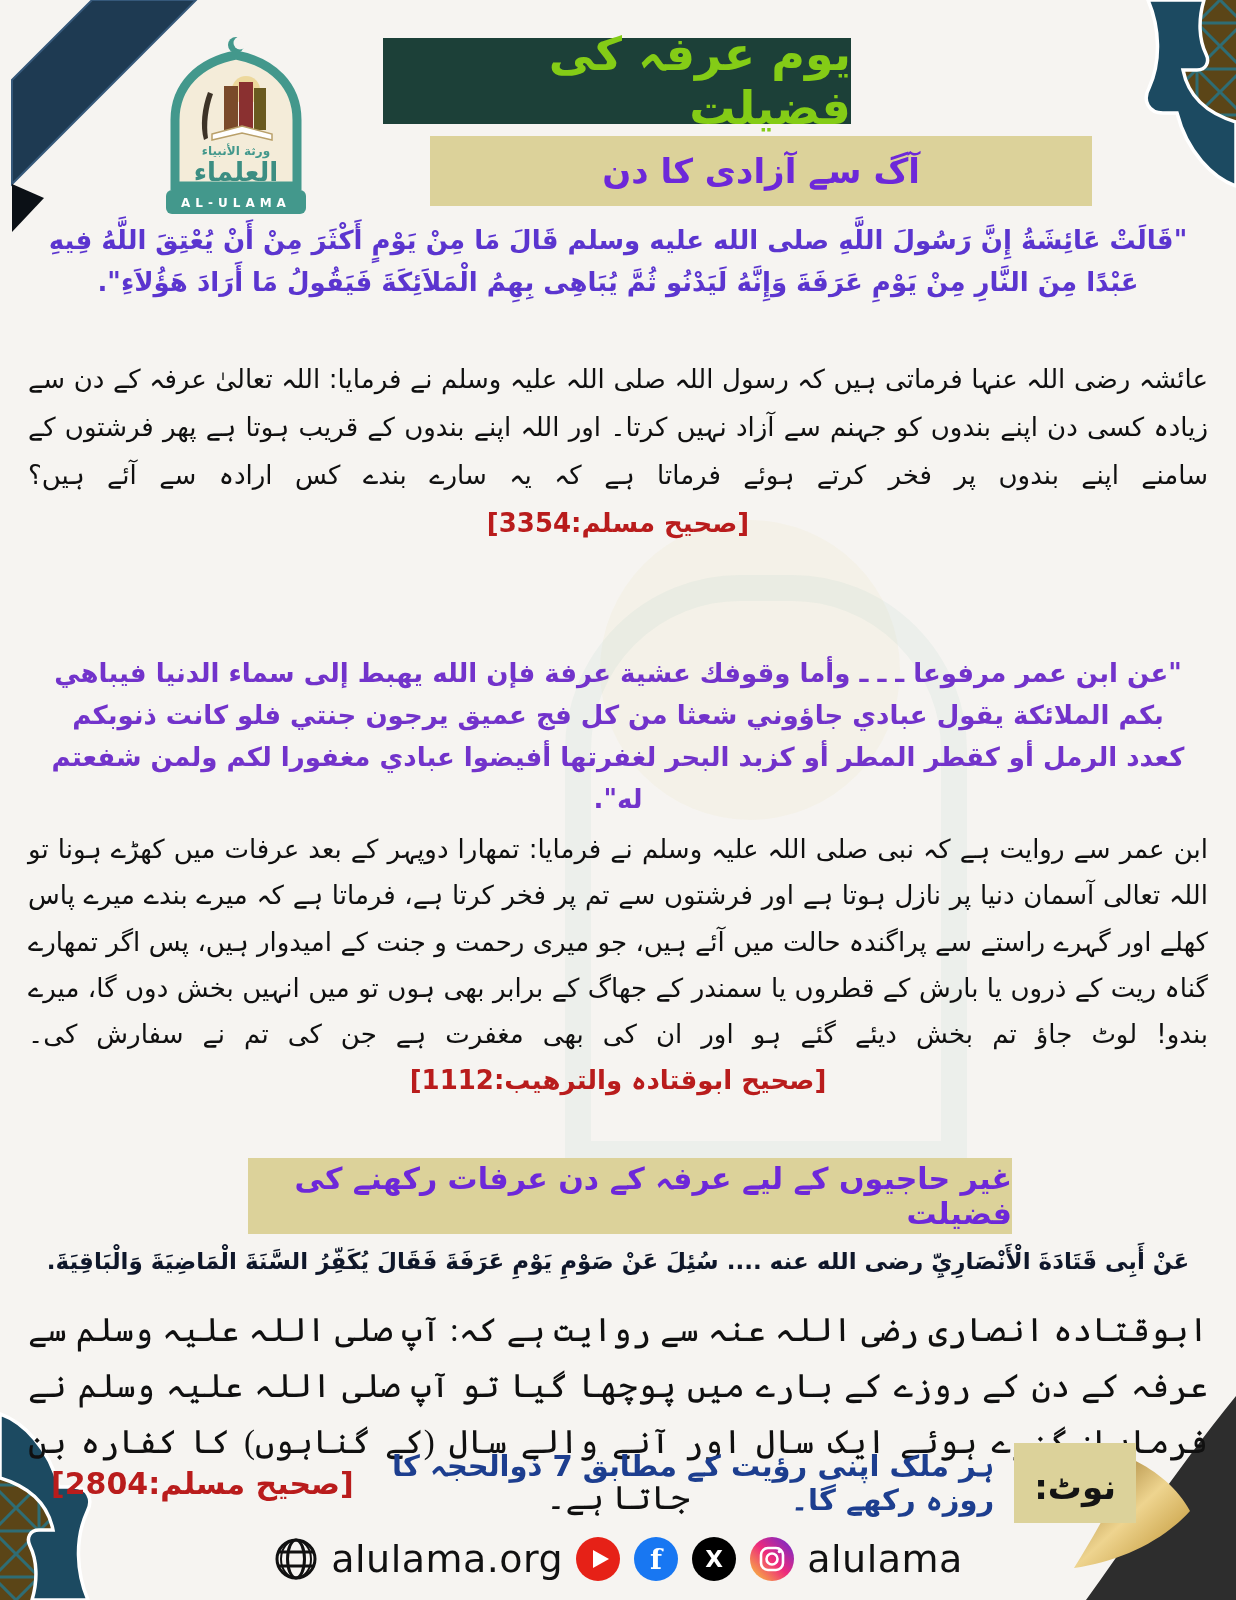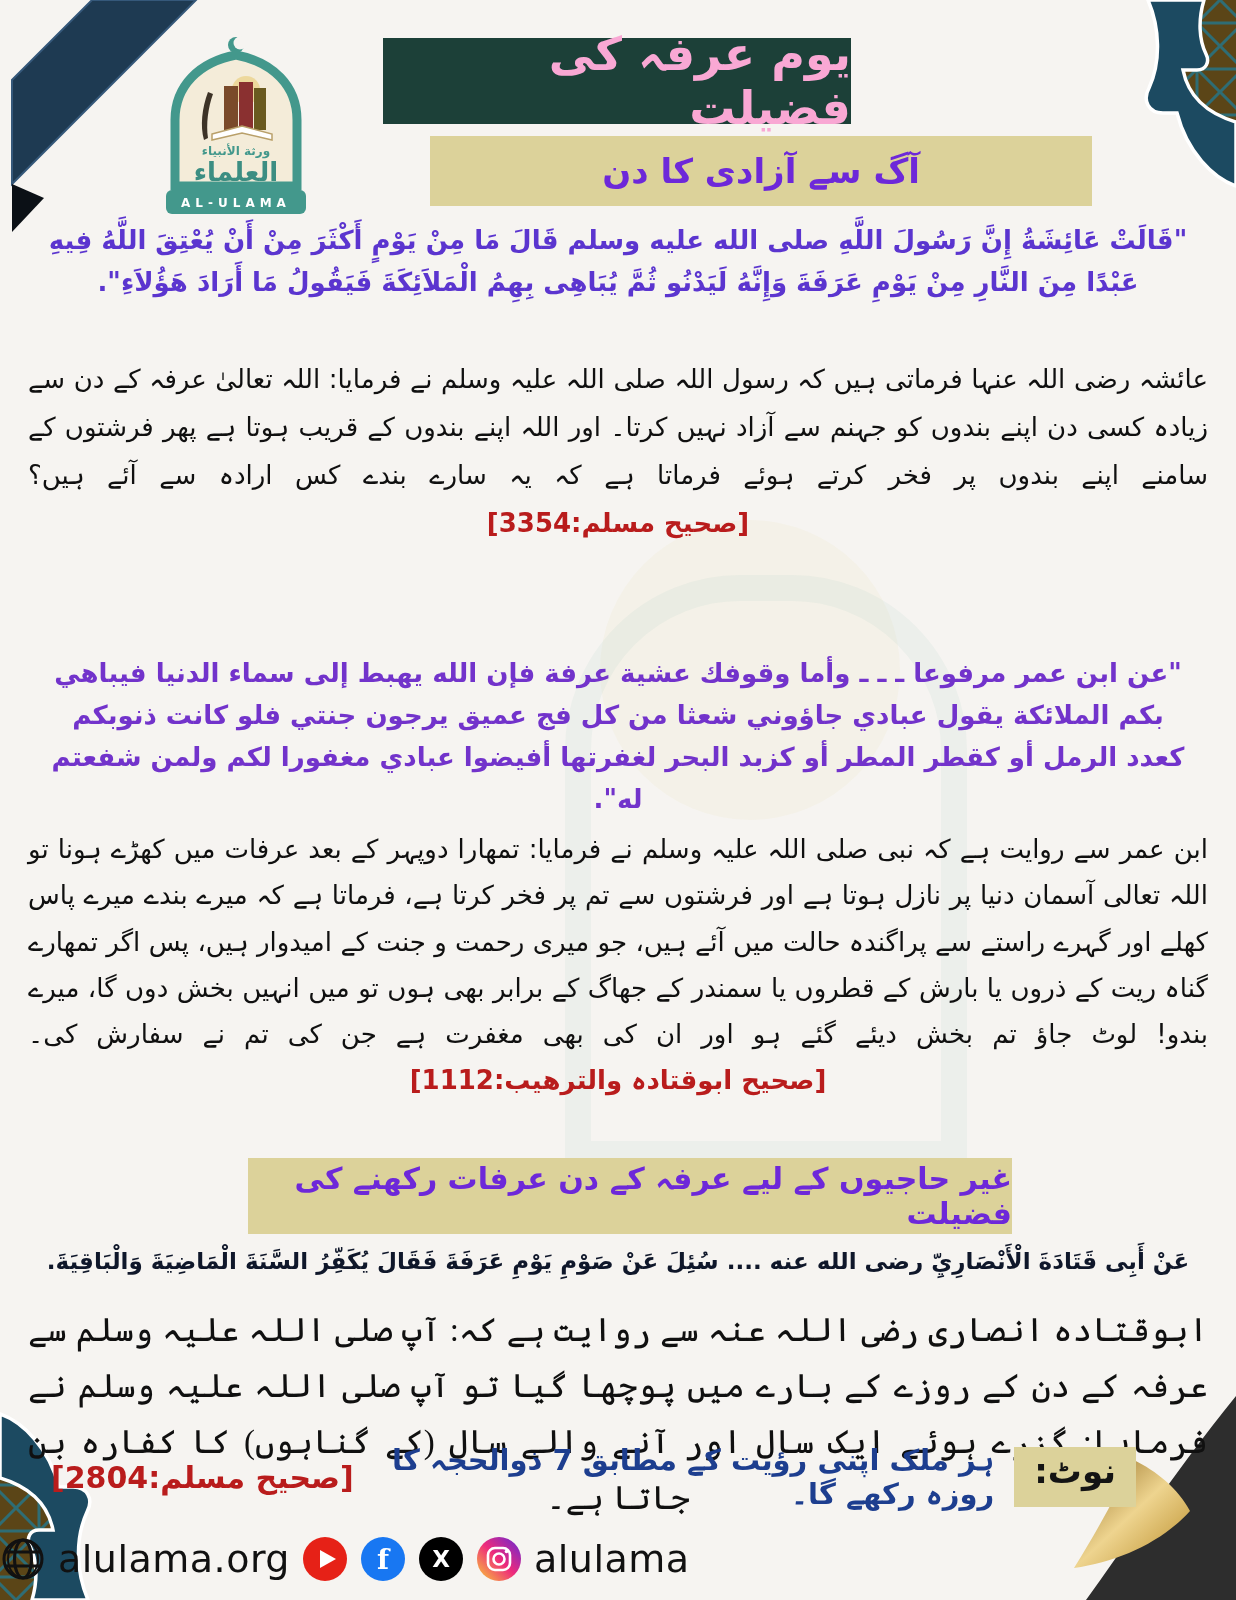--- a/index.html
+++ b/index.html
@@ -16,21 +16,21 @@
   .watermark{position:absolute;left:565px;top:575px;width:350px;height:540px;
     border:26px solid #3f9489;border-radius:175px 175px 0 0;opacity:0.05;}
   .watermark-glow{position:absolute;left:600px;top:520px;width:300px;height:300px;
     background:#e3c66d;border-radius:50%;opacity:0.06;}
 
   
   .logo{position:absolute;left:150px;top:34px;width:172px;height:188px;}
 
   
   .title-bar{position:absolute;left:383px;top:38px;width:468px;height:86px;background:#1c4038;
-    color:#f9a8d4;display:flex;align-items:center;justify-content:center;
+    color:#84cc16;display:flex;align-items:center;justify-content:center;
     font-size:46px;font-weight:bold;direction:rtl;}
   .heading{position:absolute;background:#dcd29a;color:#6d28d9;display:flex;align-items:center;
     justify-content:center;font-weight:bold;direction:rtl;}
   #h1{left:430px;top:136px;width:662px;height:70px;font-size:34px;}
   #h2{left:317px;top:560px;width:726px;height:74px;font-size:34px;}
   #h3{left:248px;top:1158px;width:764px;height:76px;font-size:30px;}
 
   
   .arabic{position:absolute;direction:rtl;text-align:center;font-weight:bold;}
   #ar1{left:40px;top:220px;width:1156px;font-size:26px;line-height:1.6;color:#5b35cf;}
@@ -40,27 +40,27 @@
   
   .urdu{position:absolute;direction:rtl;color:#101010;text-align:justify;text-align-last:center;}
   #u1{left:28px;top:355px;width:1180px;font-size:26px;line-height:1.85;}
   #u2{left:28px;top:826px;width:1180px;font-size:26px;line-height:1.78;}
   #u3{left:28px;top:1302px;width:1180px;font-size:33px;line-height:1.7;font-family:Liberation Serif, serif;}
   .ref{color:#b91c1c;font-weight:bold;white-space:nowrap;}
 
   
   .note{position:absolute;right:100px;top:1443px;width:1085px;direction:rtl;display:flex;
     align-items:center;gap:20px;}
-  .note-label{background:#dcd29a;padding:4px 20px 16px 20px;font-size:34px;font-weight:bold;color:#141414;}
+  .note-label{background:#dcd29a;padding:24px 20px 16px 20px;font-size:34px;font-weight:bold;color:#141414;}
   .note-text{color:#1d3e8f;font-size:29px;font-weight:bold;}
   .note-ref{font-size:30px;}
 
   
   .footer{position:absolute;left:0;right:0;top:1536px;display:flex;align-items:center;
-    gap:12px;color:#111;}
+    justify-content:center;gap:12px;color:#111;}
   .footer .site{font-size:38px;letter-spacing:0.5px;}
   .social{width:46px;height:46px;display:block;}
 </style>
 </head>
 <body>
 
 <div id="page">
 
   <svg class="corner-svg corner-tr" width="200" height="215" viewBox="0 0 200 215">
     <defs>

